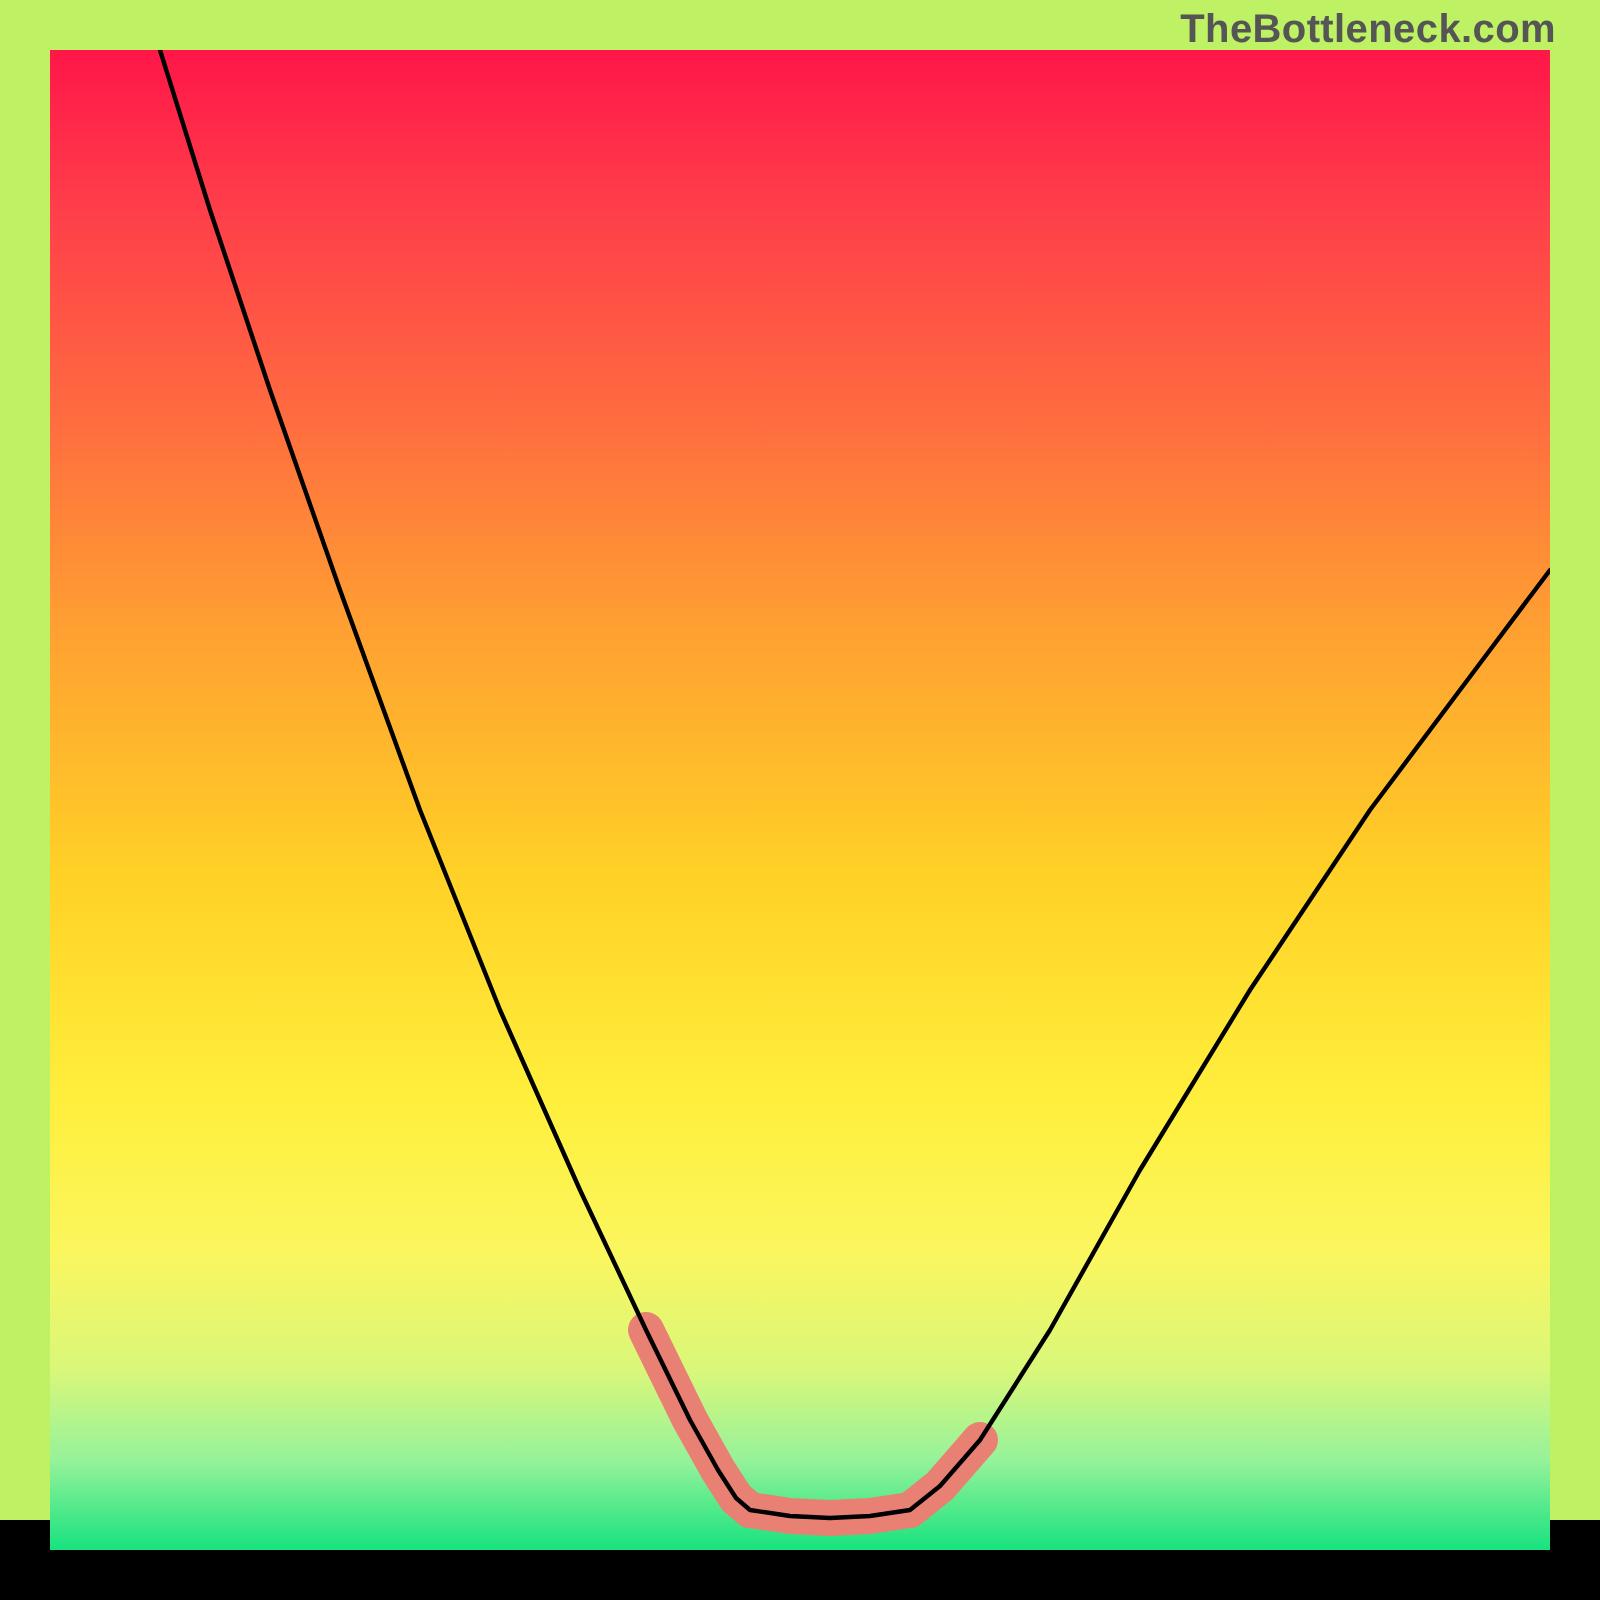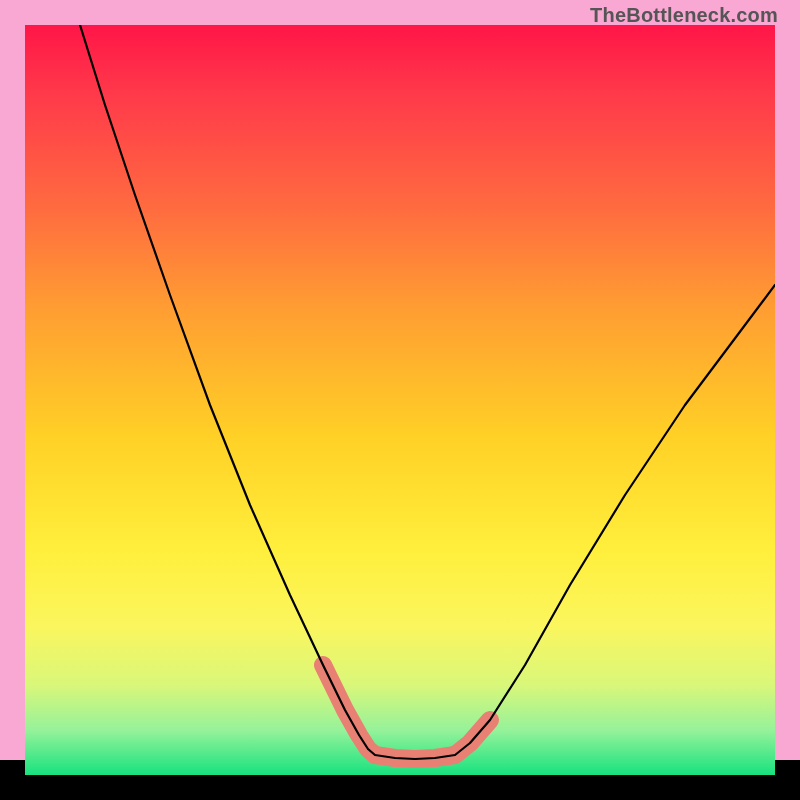--- a/index.html
+++ b/index.html
@@ -10,21 +10,21 @@
     background: #000;
     font-family: Arial, Helvetica, sans-serif;
     overflow: hidden;
   }
   .frame {
     position: absolute;
     left: 0;
     top: 0;
     width: 800px;
     height: 760px;
-    background: #f9a8d4;
+    background: #bef264;
   }
   .plot {
     position: absolute;
     left: 25px;
     top: 25px;
     width: 750px;
     height: 750px;
     
     background: linear-gradient(
       to bottom,

